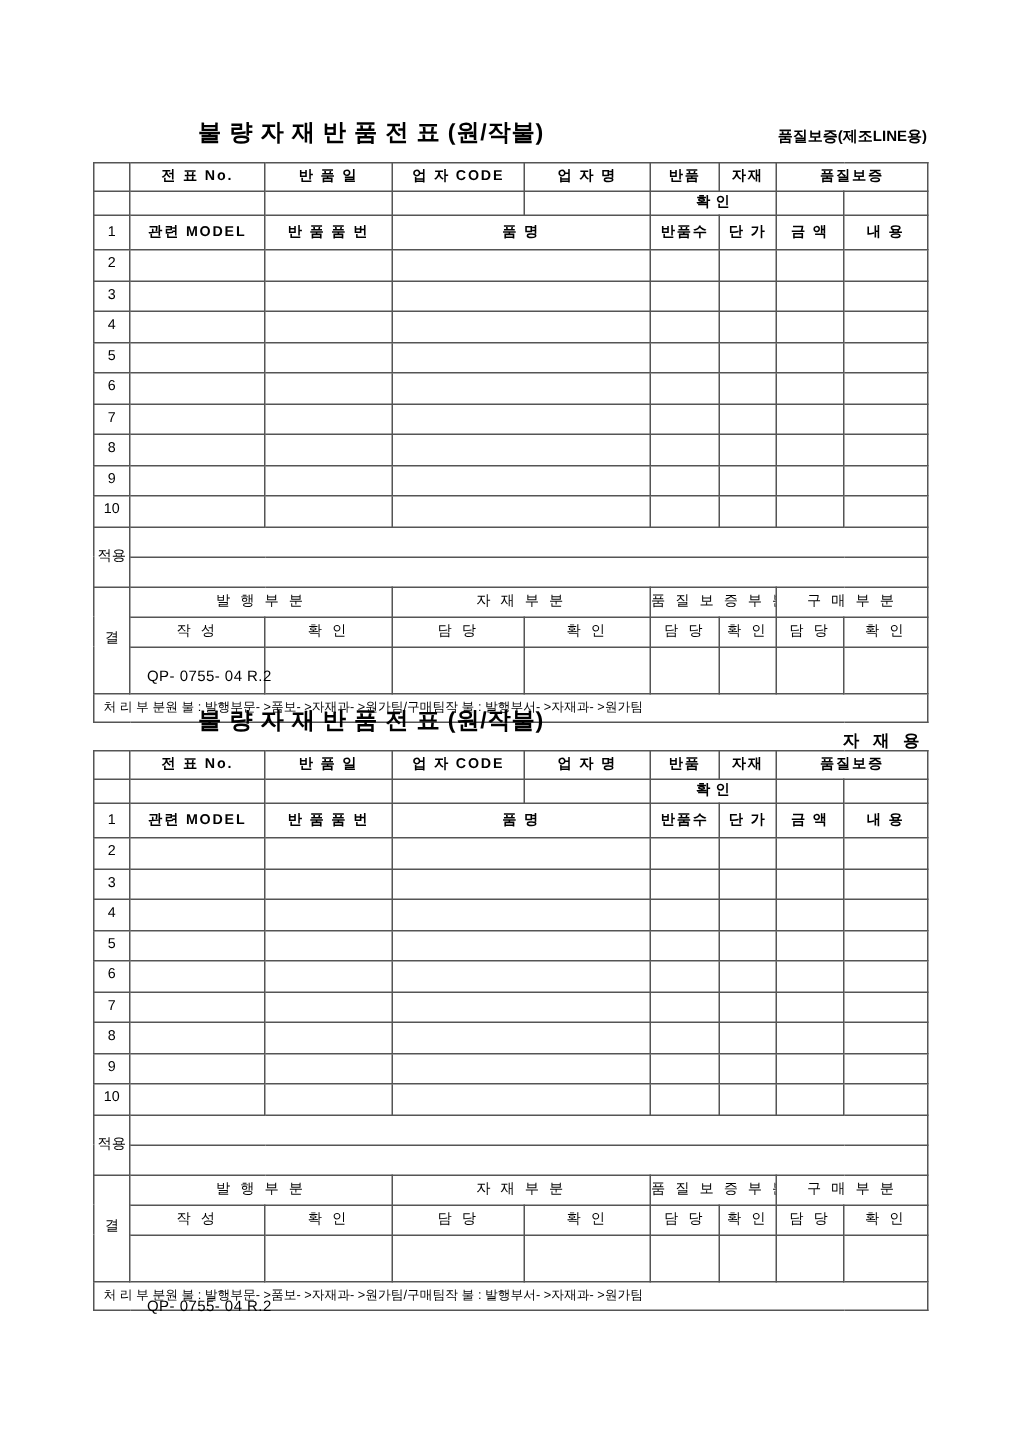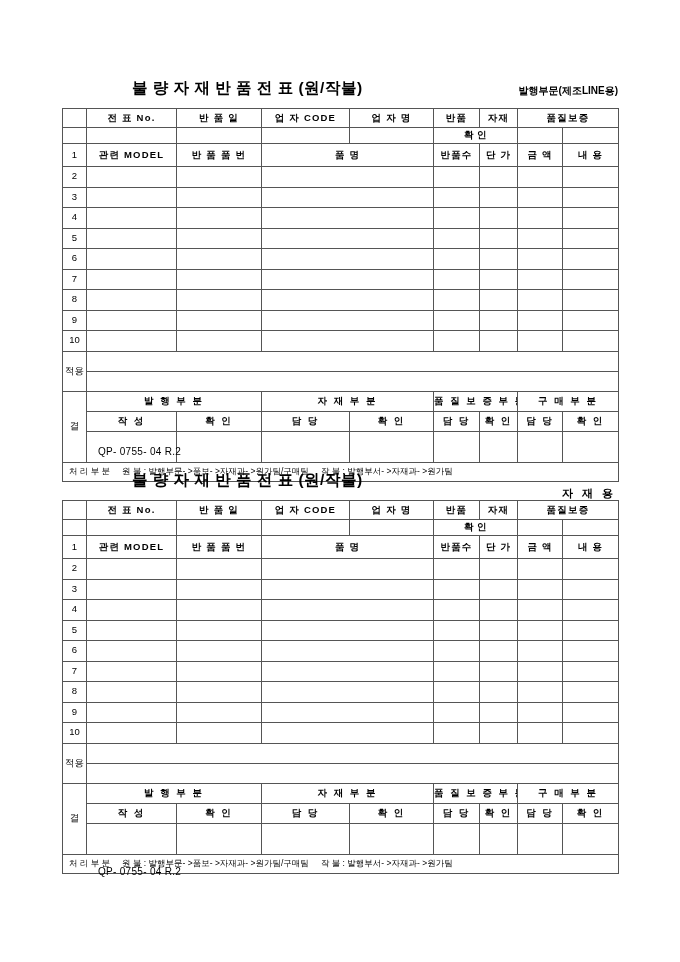--- a/index.html
+++ b/index.html
@@ -92,43 +92,43 @@
   td.thick-top{border-top:1.4px solid #000;}
   td.vert{
     font-size:9px;
     letter-spacing:0;
     line-height:1.0;
     white-space:normal;
     word-break:break-all;
     padding:1px 0;
   }
   td.dept{
-    font-weight:bold;
+    font-weight:normal;
     letter-spacing:2px;
     font-size:9.5px;
   }
   td.role{
-    font-weight:bold;
+    font-weight:normal;
     letter-spacing:2px;
     font-size:9px;
   }
   tr.sign td{height:30px;}
   tr.footer td{
     height:18px;
     font-size:8.5px;
     letter-spacing:0;
     text-align:left;
     padding-left:6px;
     border-top:1.4px solid #000;
   }
   .footer-inner{
     display:flex;
     width:100%;
     justify-content:flex-start;
-    gap:12px;
+    gap:0;
     font-size:8.5px;
     white-space:nowrap;
   }
   .doc-code{
     position:absolute;
     left:62px;
     font-size:10px;
     letter-spacing:0.3px;
     padding-left:36px;
   }
@@ -136,21 +136,21 @@
   #code2{top:866px;}
 </style>
 </head>
 <body>
 
 <div class="page">
 
   <div class="form-block" id="form1">
     <div class="form-head">
       <div class="form-title">불 량 자 재 반 품 전 표 (원/작불)</div>
-      <div class="form-right-label">발행부문(제조LINE용)</div>
+      <div class="form-right-label">품질보증(제조LINE용)</div>
     </div>
 
     <table class="doc">
       <colgroup>
         <col style="width:24px">
         <col style="width:90px">
         <col style="width:85px">
         <col style="width:88px">
         <col style="width:84px">
         <col style="width:46px">

